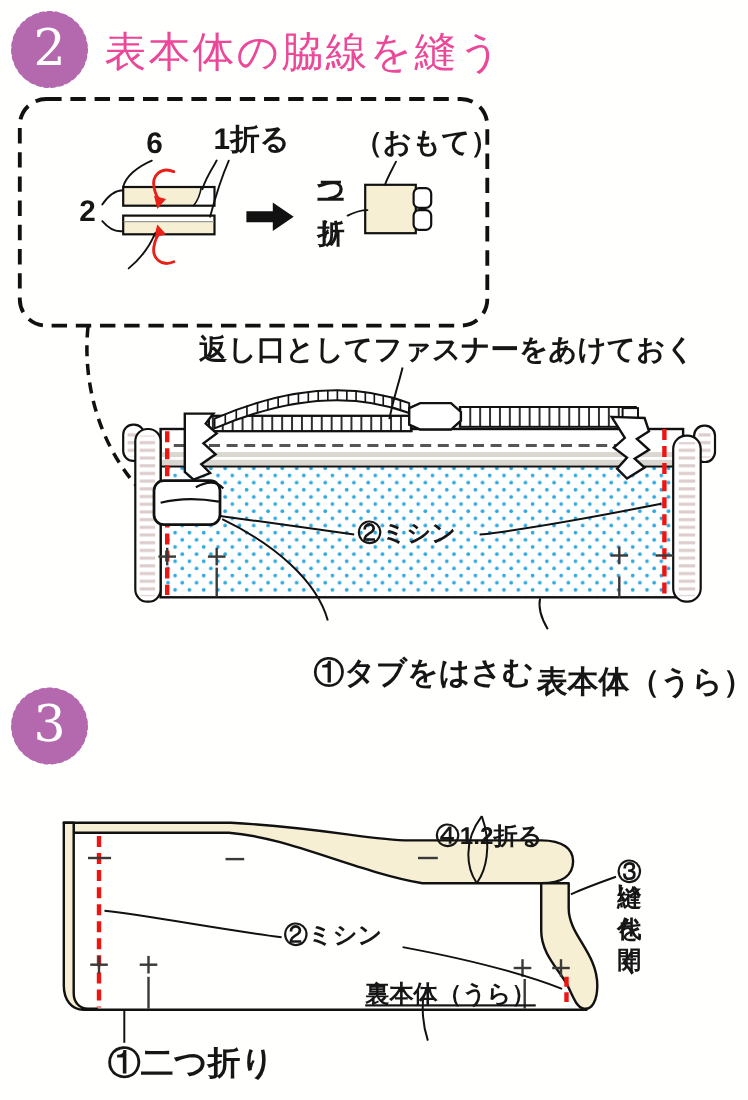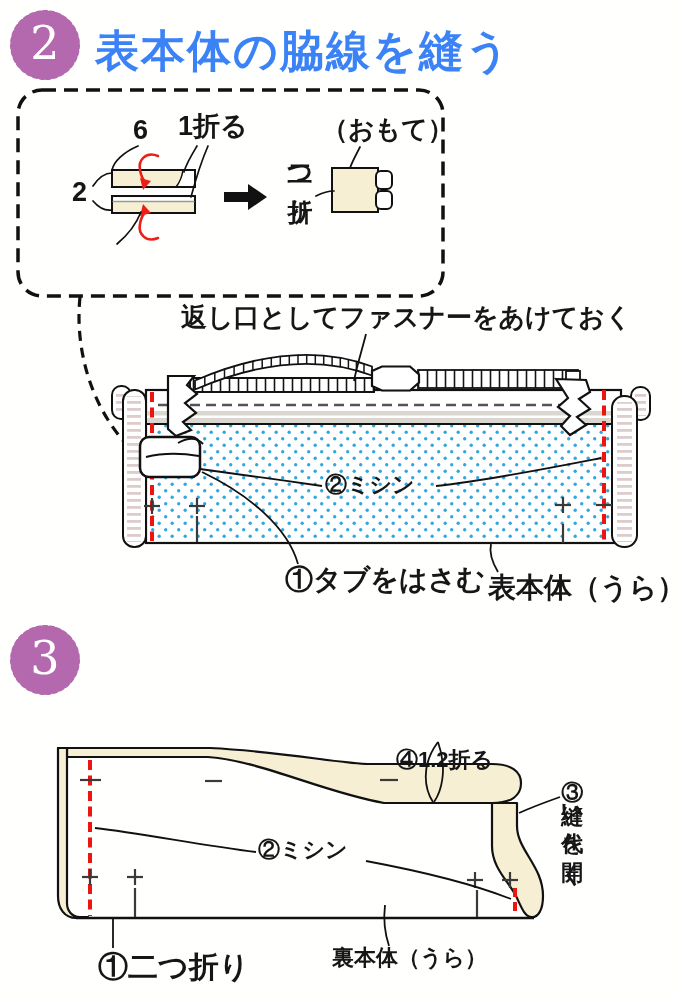--- a/index.html
+++ b/index.html
@@ -1,27 +1,27 @@
 <!DOCTYPE html>
 <html><head>
 <meta charset="utf-8">
 <style>
   html,body{margin:0;padding:0;background:#ffffff;}
   #page{position:relative;width:680px;height:1000px;background:#fffffe;overflow:hidden;
         font-family:"Liberation Sans",sans-serif;}
   svg{position:absolute;left:0;top:0;}
   .lbl{position:absolute;white-space:nowrap;color:#161616;font-weight:600;
        font-family:"Liberation Sans",sans-serif;line-height:1.1;}
-  .title{position:absolute;color:#3b82f6;font-size:44px;font-weight:700;letter-spacing:2px;}
+  .title{position:absolute;color:#ec4899;font-size:38px;font-weight:400;letter-spacing:2px;}
   .badge{position:absolute;width:70px;height:70px;}
   .badge .num{position:absolute;left:0;top:0;width:70px;height:70px;display:flex;
        align-items:center;justify-content:center;color:#ffffff;
        font-family:"DejaVu Serif",serif;font-size:46px;font-weight:500;padding-bottom:4px;box-sizing:border-box;}
   .vtext{writing-mode:vertical-rl;text-orientation:upright;letter-spacing:2px;}
-  .f26{font-size:26px;} .f27{font-size:27px;} .f28{font-size:28px;}
+  .f26{font-size:26px;} .f27{font-size:27px;} .f28{font-size:28px;margin-top:32px;}
   .f29{font-size:22px;} .f30{font-size:30px;} .f25{font-size:25px;}
 </style>
 </head>
 <body>
 
 <div id="page">
 
 <svg width="680" height="1000" viewBox="0 0 680 1000">
   <defs>
     <pattern id="dots" width="13" height="13" patternUnits="userSpaceOnUse">
@@ -206,33 +206,33 @@
     <path d="M385,905 C383,922 385,934 389,946" fill="none" stroke="#111" stroke-width="1.8"></path>
   </g>
 </svg>
 
 <div class="badge" style="left:10px;top:10px;">
   <div class="num">2</div>
 </div>
 <div class="title" style="left:95px;top:22px;">表本体の脇線を縫う</div>
 
 <div class="lbl f27" style="left:133px;top:116px;">6</div>
-<div class="lbl f27" style="left:178px;top:112px;">1折る</div>
+<div class="lbl f27" style="left:194px;top:112px;">1折る</div>
 <div class="lbl f27" style="left:72px;top:178px;">2</div>
 <div class="lbl f25 vtext" style="left:286px;top:147px;">二つ折り</div>
 <div class="lbl f26" style="left:322px;top:115px;">（おもて）</div>
 
 <div class="lbl f26" style="left:181px;top:303px;">返し口としてファスナーをあけておく</div>
 <div class="lbl f29" style="left:325px;top:473px;">②ミシン</div>
 <div class="lbl f28" style="left:285px;top:565px;">①タブをはさむ</div>
 <div class="lbl f28" style="left:488px;top:573px;">表本体（うら）</div>
 
 <div class="badge" style="left:10px;top:625px;">
   <div class="num">3</div>
 </div>
 
 <div class="lbl f29" style="left:396px;top:748px;">④1.2折る</div>
 <div class="lbl f29 vtext" style="left:560px;top:763px;">③縫い代を開く</div>
 <div class="lbl f29" style="left:258px;top:838px;">②ミシン</div>
 <div class="lbl f30" style="left:98px;top:950px;">①二つ折り</div>
-<div class="lbl f29" style="left:332px;top:946px;">裏本体（うら）</div>
+<div class="lbl f29" style="left:332px;top:892px;text-decoration:underline;">裏本体（うら）</div>
 
 </div>
 
 </body></html>

